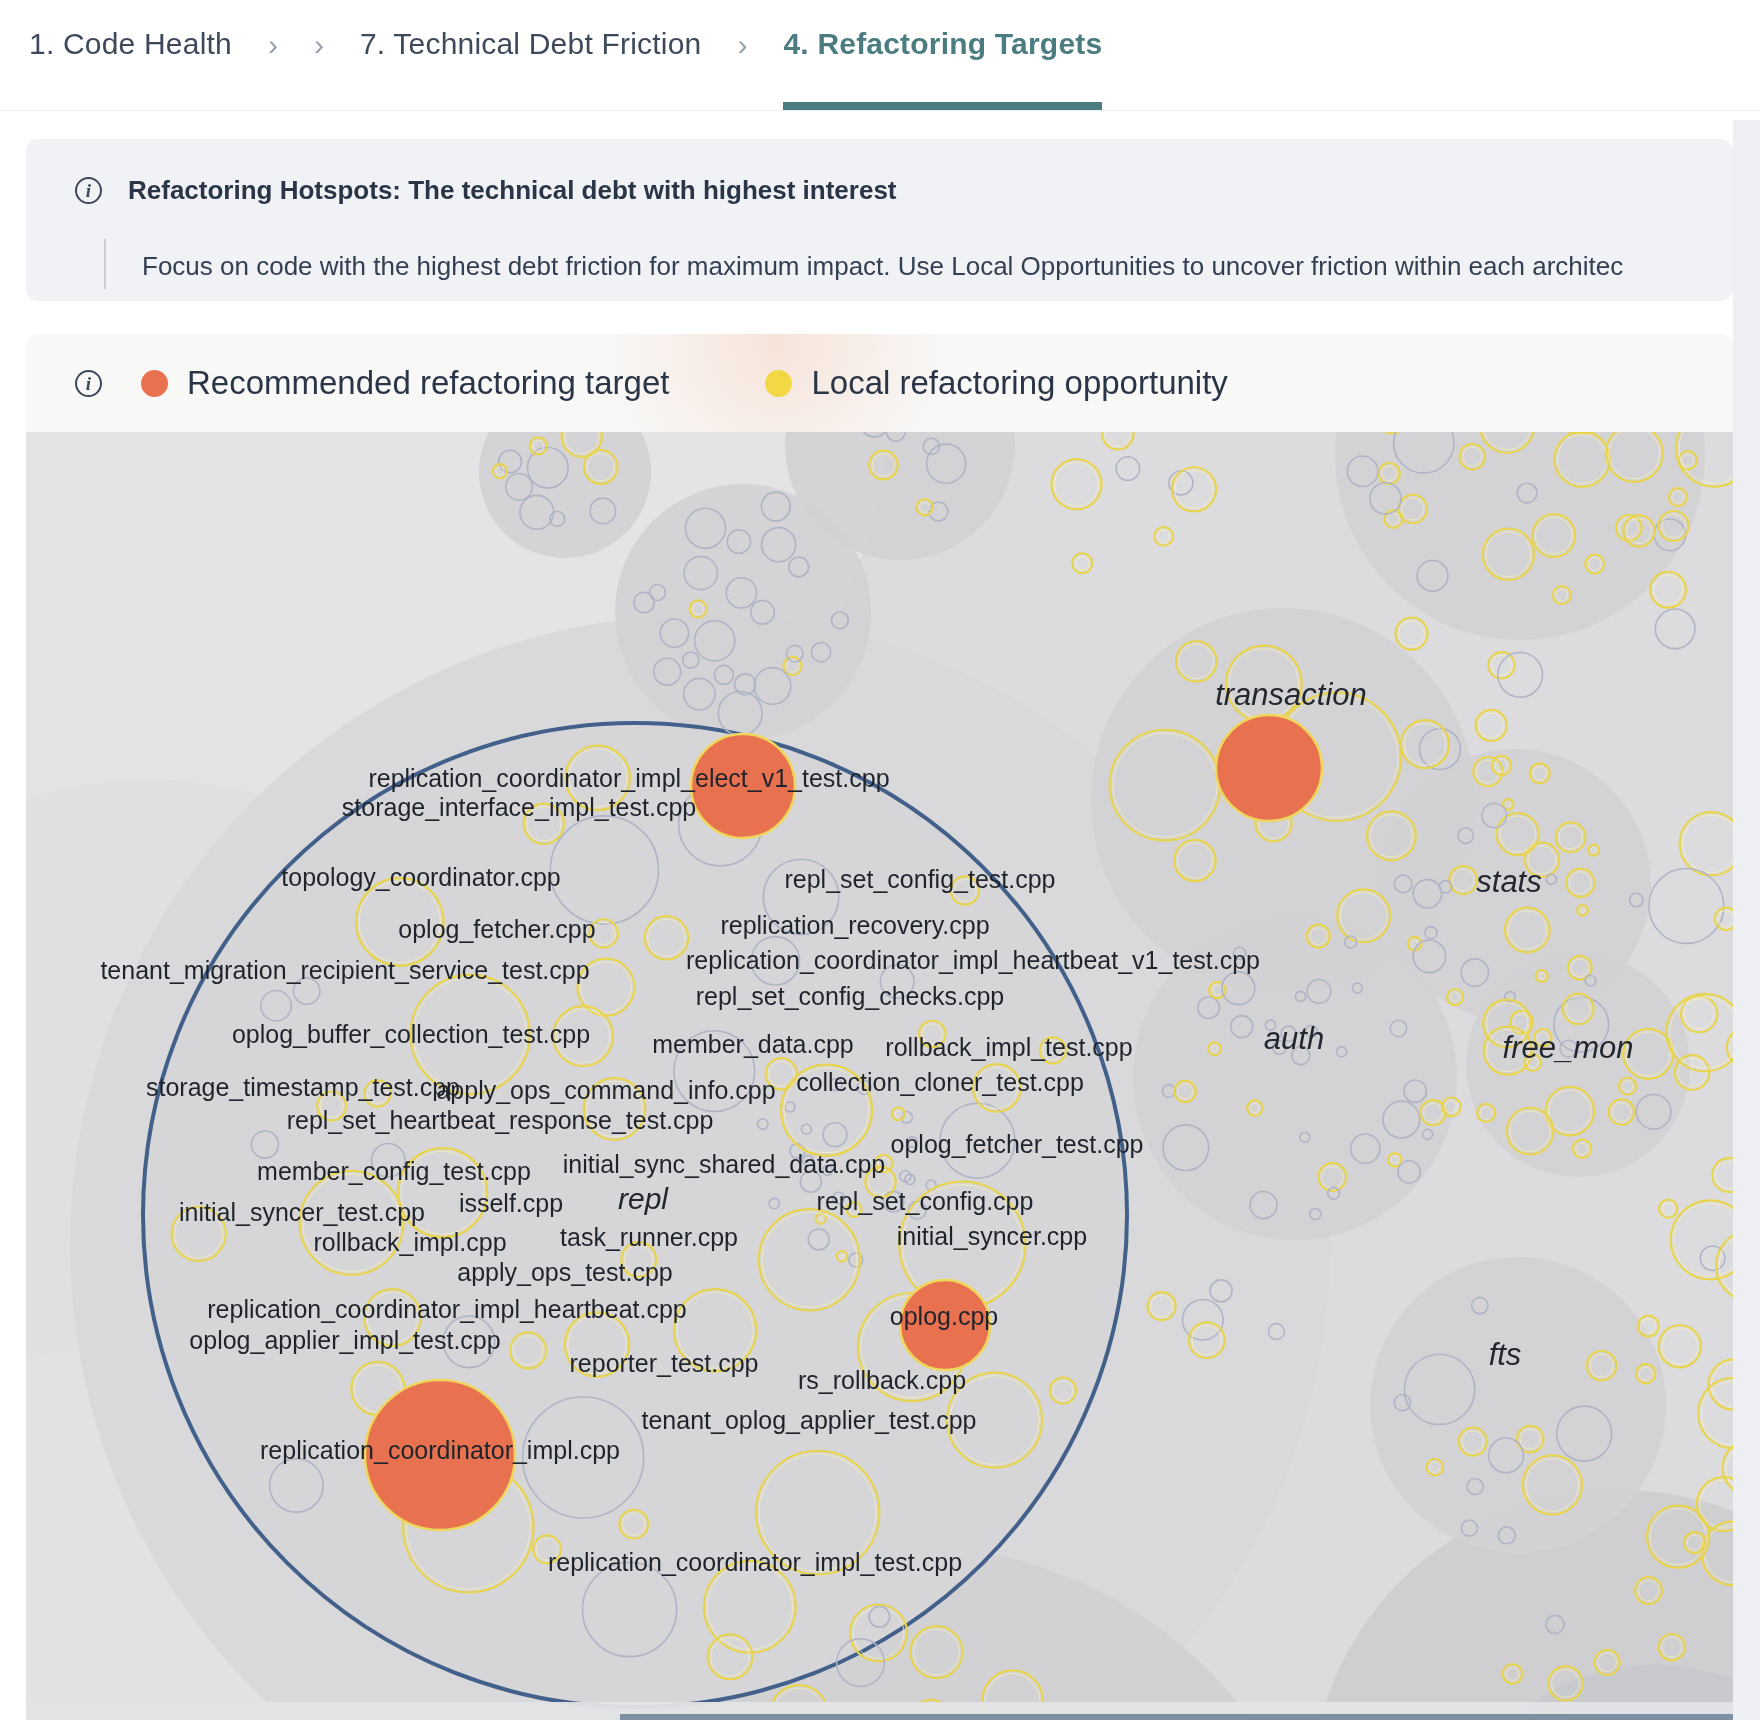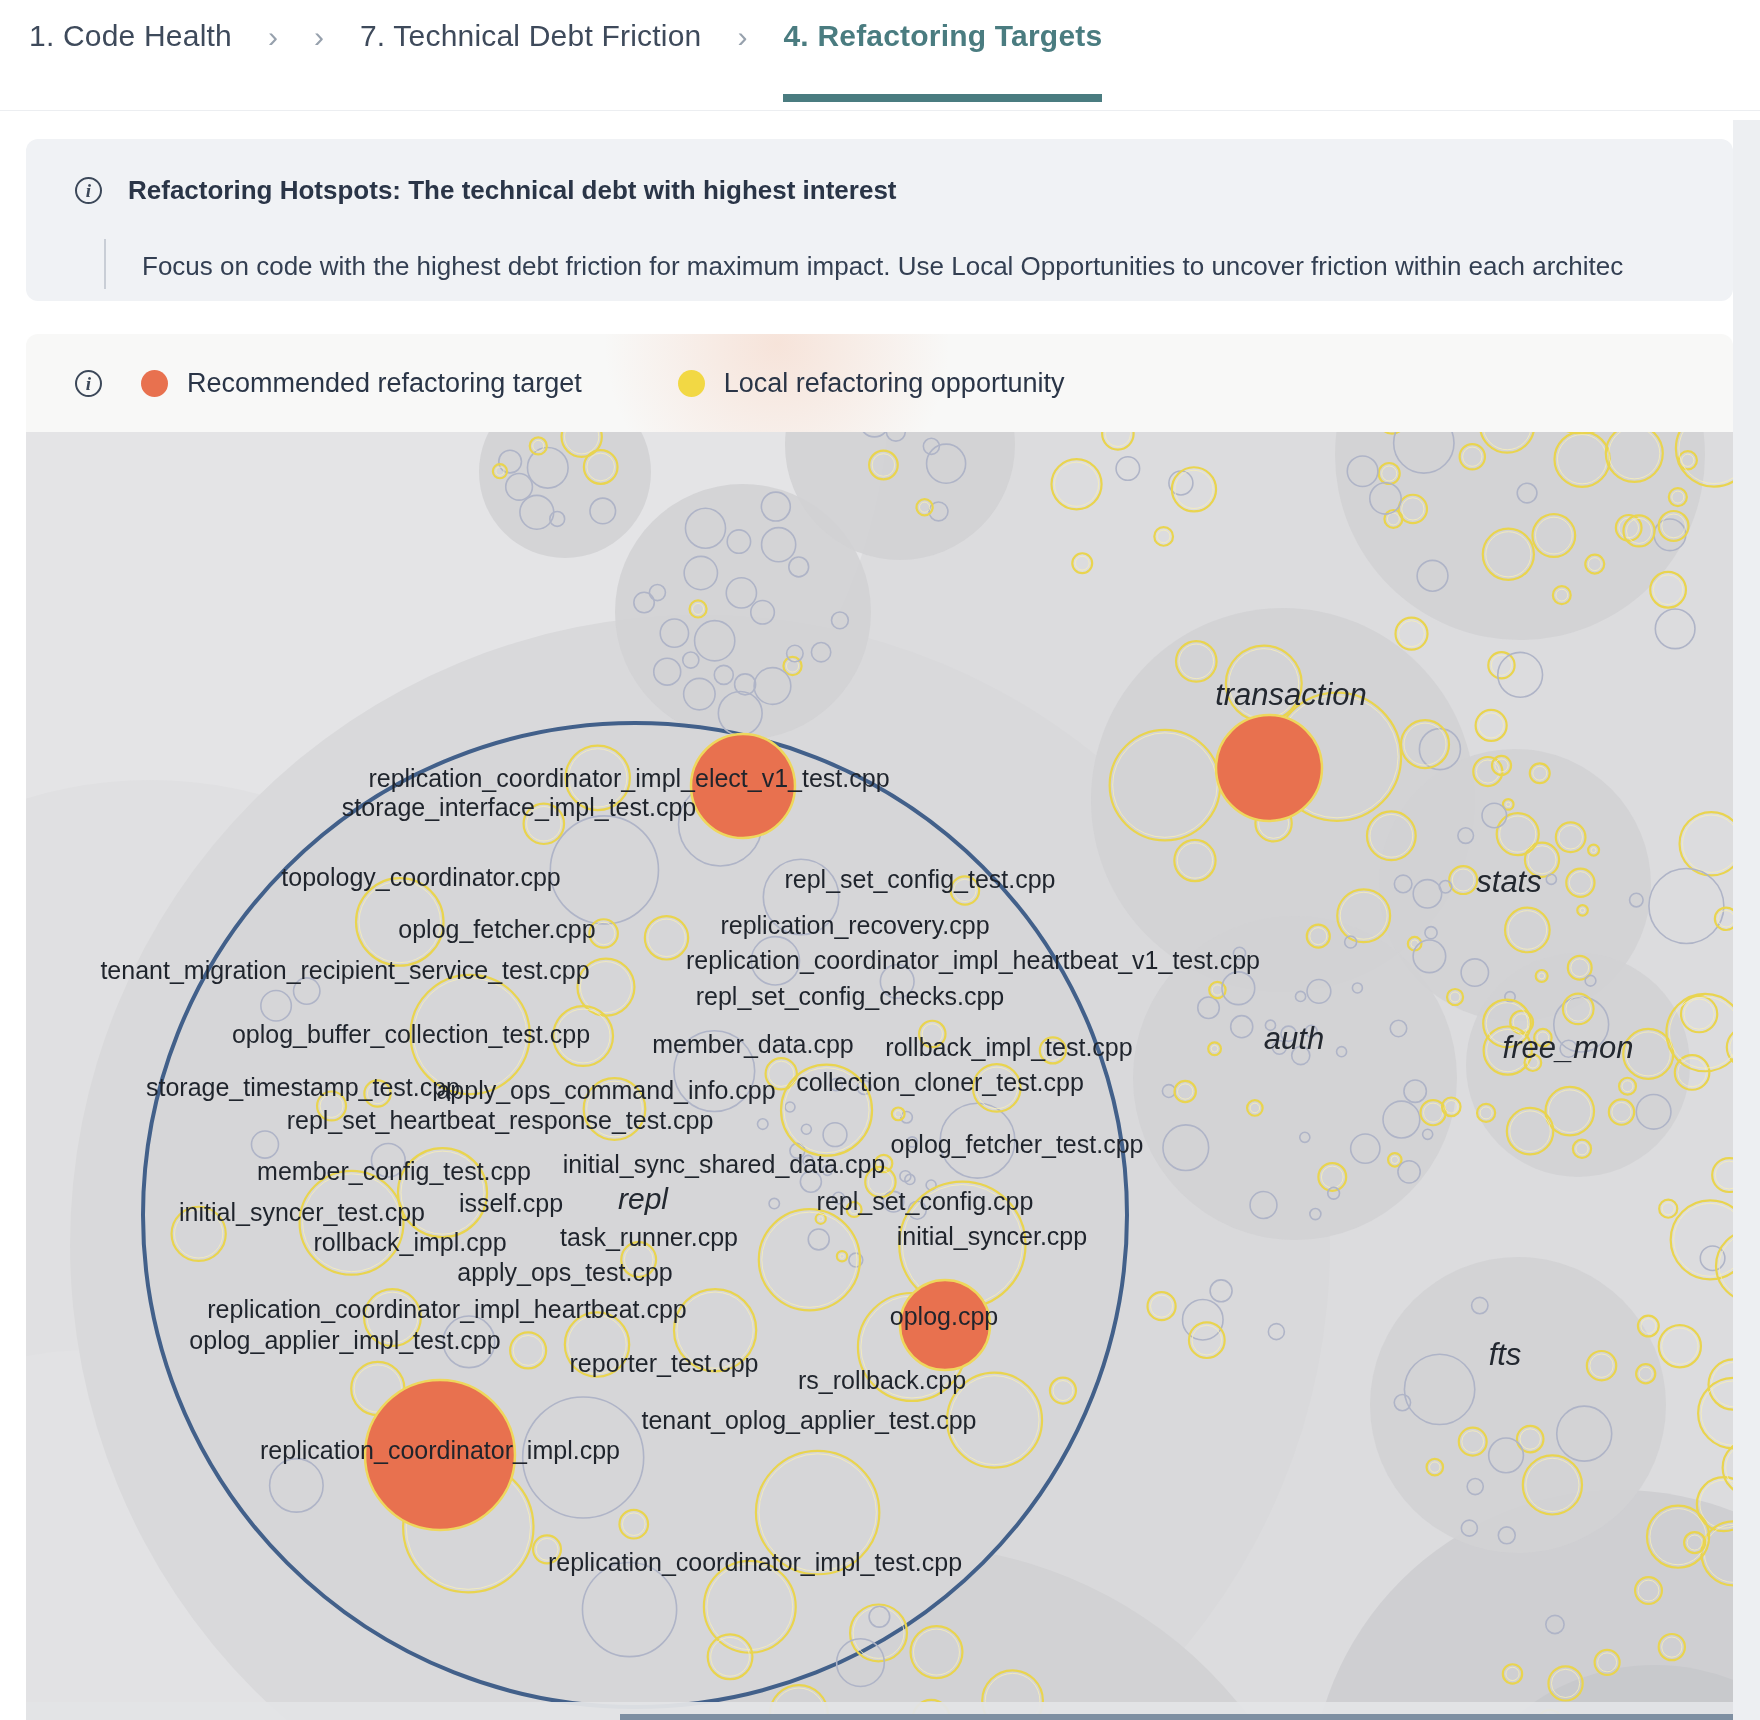--- a/index.html
+++ b/index.html
@@ -9,21 +9,21 @@
     font-family:"Liberation Sans",sans-serif;
     -webkit-font-smoothing:antialiased;
   }
   
   .nav{
     position:absolute;left:0;top:0;width:1760px;height:110px;
     background:#ffffff;border-bottom:1px solid #eceef1;z-index:5;
   }
   .nav-inner{
     position:absolute;left:29px;top:0;height:110px;display:flex;align-items:flex-start;
-    padding-top:19px;gap:36px;
+    padding-top:27px;gap:36px;
   }
   .crumb{
     font-size:30px;color:#3e4a5b;letter-spacing:.2px;white-space:nowrap;
     height:83px;position:relative;cursor:pointer;
   }
   .crumb.active{color:#4a7c80;font-weight:700;text-align:right;}
   .crumb.active::after{
     content:"";position:absolute;left:0;right:0;bottom:0;height:8px;background:#4a7c80;
   }
   .crumb-sep{font-size:30px;color:#97a1ad;padding-top:1px;}
@@ -47,21 +47,21 @@
   
   .legend-bar{
     position:absolute;left:26px;top:334px;width:1707px;height:98px;
     background:
       radial-gradient(circle at 44% 10%, rgba(242,166,130,0.25), rgba(242,166,130,0) 18%),
       #f8f8f7;
     border-radius:12px 12px 0 0;z-index:3;
   }
   .legend-row{position:absolute;left:49px;top:0;height:98px;display:flex;align-items:center;}
   .legend-dot{width:27px;height:27px;border-radius:50%;flex:0 0 auto;}
-  .legend-label{font-size:27px;color:#2a3547;white-space:nowrap;}
+  .legend-label{font-size:33px;color:#2a3547;white-space:nowrap;}
   
   #chart-svg{position:absolute;left:0;top:0;z-index:1;}
   #chart-svg text{font-family:"Liberation Sans",sans-serif;}
   .right-gutter{position:absolute;left:1733px;top:120px;width:27px;height:1600px;background:#edeff2;z-index:6;}
 </style>
 </head>
 <body>
 
 <nav class="nav">
   <div class="nav-inner">

